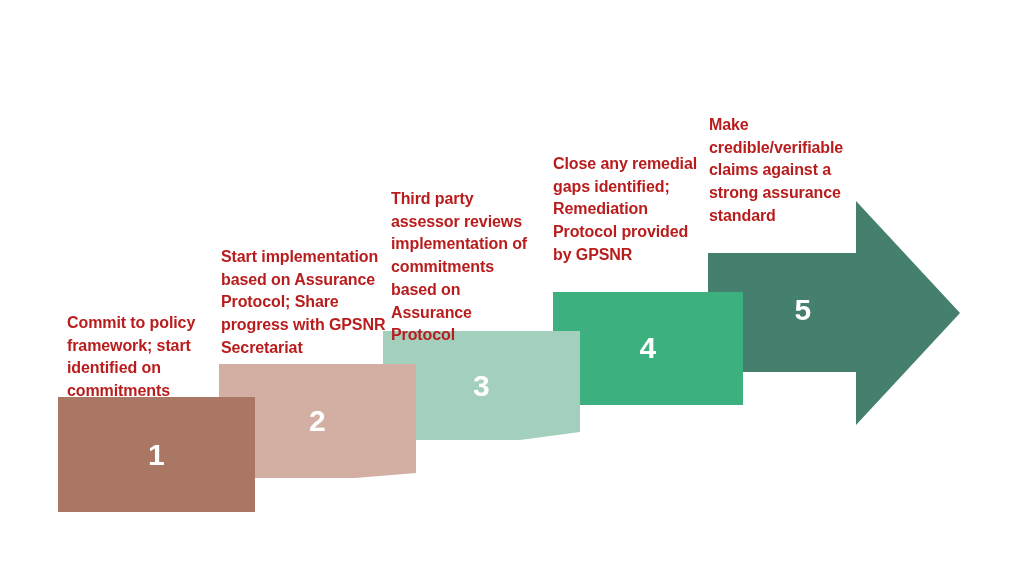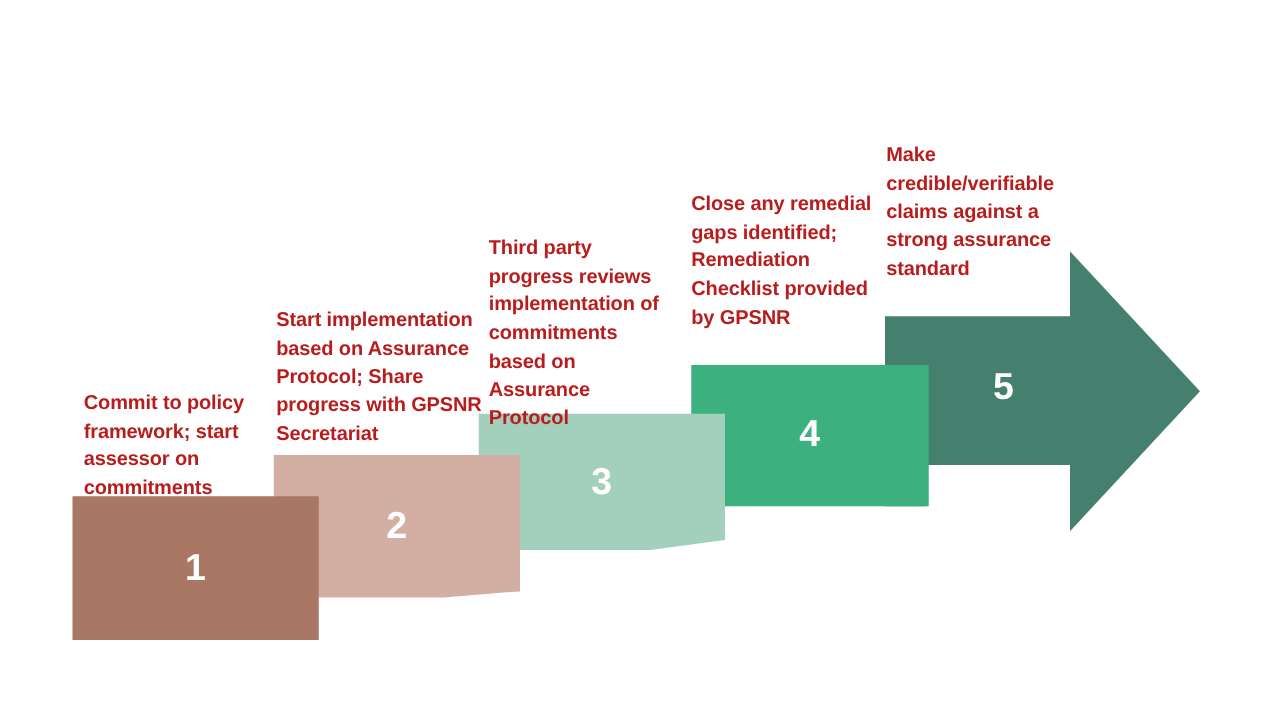--- a/index.html
+++ b/index.html
@@ -85,37 +85,37 @@
   </svg>
 
   <div class="step-number" style="left:58px; top:440px; width:197px;">1</div>
   <div class="step-number" style="left:219px; top:406px; width:197px;">2</div>
   <div class="step-number" style="left:383px; top:371px; width:197px;">3</div>
   <div class="step-number" style="left:553px; top:333px; width:190px;">4</div>
   <div class="step-number" style="left:708px; top:295px; width:190px;">5</div>
 
   <div class="step-caption" style="left:67px; top:312px; width:152px;">Commit to policy
 framework; start
-assessor on
+identified on
 commitments</div>
   <div class="step-caption" style="left:221px; top:246px; width:168px;">Start implementation
 based on Assurance
 Protocol; Share
 progress with GPSNR
 Secretariat</div>
   <div class="step-caption" style="left:391px; top:188px; width:152px;">Third party
-progress reviews
+assessor reviews
 implementation of
 commitments
 based on Assurance
 Protocol</div>
   <div class="step-caption" style="left:553px; top:153px; width:160px;">Close any remedial
 gaps identified;
 Remediation
-Checklist provided
+Protocol provided
 by GPSNR</div>
   <div class="step-caption" style="left:709px; top:114px; width:152px;">Make
 credible/verifiable
 claims against a
 strong assurance
 standard</div>
 
 </div>
 
 </body></html>

